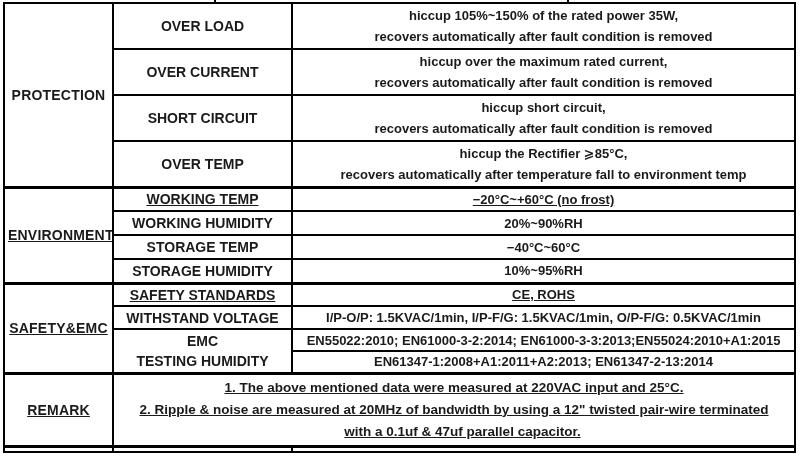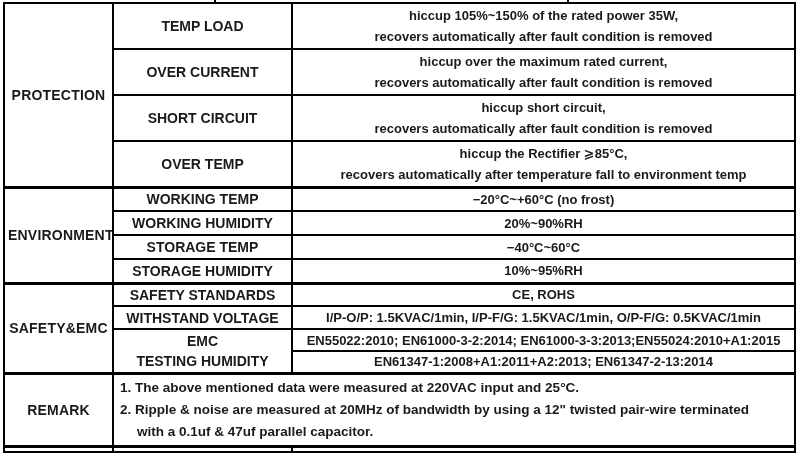--- a/index.html
+++ b/index.html
@@ -25,59 +25,59 @@
   }
   td {
     border: 2px solid #000;
     vertical-align: middle;
     text-align: center;
     padding: 0 3px;
     overflow: hidden;
   }
   col.c1 { width: 109px; }
   col.c2 { width: 179px; }
-  tr.sec > td { border-top-width: 3px; }
+  tr.sec > td { border-top-width: 3px; text-decoration: underline; }
   tr.hprot { height: 46px; }
   tr.henv  { height: 24px; }
   tr.hsfa  { height: 23px; }
   tr.hemc  { height: 22px; padding-left: 28px; }
   tr.hrem  { height: 73px; }
   tr.hcut  { height: 6px; }
   .cat { font-size: 14px; letter-spacing: 0.2px; margin-top: 8px; }
   .lbl { font-size: 14px; }
   .val { font-size: 13px; white-space: nowrap; }
   .val .ln { line-height: 21px; white-space: nowrap; }
   .lbl .ln2 { line-height: 20px; }
   .remark {
     text-align: left;
     font-size: 13.5px;
     padding: 2px 6px;
   }
-  .remark .ln { line-height: 22px; white-space: nowrap; }
+  .remark .ln { line-height: 22px; white-space: nowrap; text-align: center; }
   .remark .indent { padding-left: 17px; }
 </style>
 </head>
 <body>
 
 <div class="page">
 
   <div class="stub" style="left:214px"></div>
   <div class="stub" style="left:567px"></div>
 
   <table class="spec">
     <colgroup>
         <col class="c1">
         <col class="c2">
         <col>
       </colgroup>
     <tbody>
 
       <tr class="hprot">
         <td class="cat" rowspan="4">PROTECTION</td>
-        <td class="lbl">TEMP LOAD</td>
+        <td class="lbl">OVER LOAD</td>
         <td class="val">
           <div class="ln">hiccup 105%~150% of the rated power 35W,</div>
           <div class="ln">recovers automatically after fault condition is removed</div>
         </td>
       </tr>
       <tr class="hprot">
         <td class="lbl">OVER CURRENT</td>
         <td class="val">
           <div class="ln">hiccup over the maximum rated current,</div>
           <div class="ln">recovers automatically after fault condition is removed</div>

